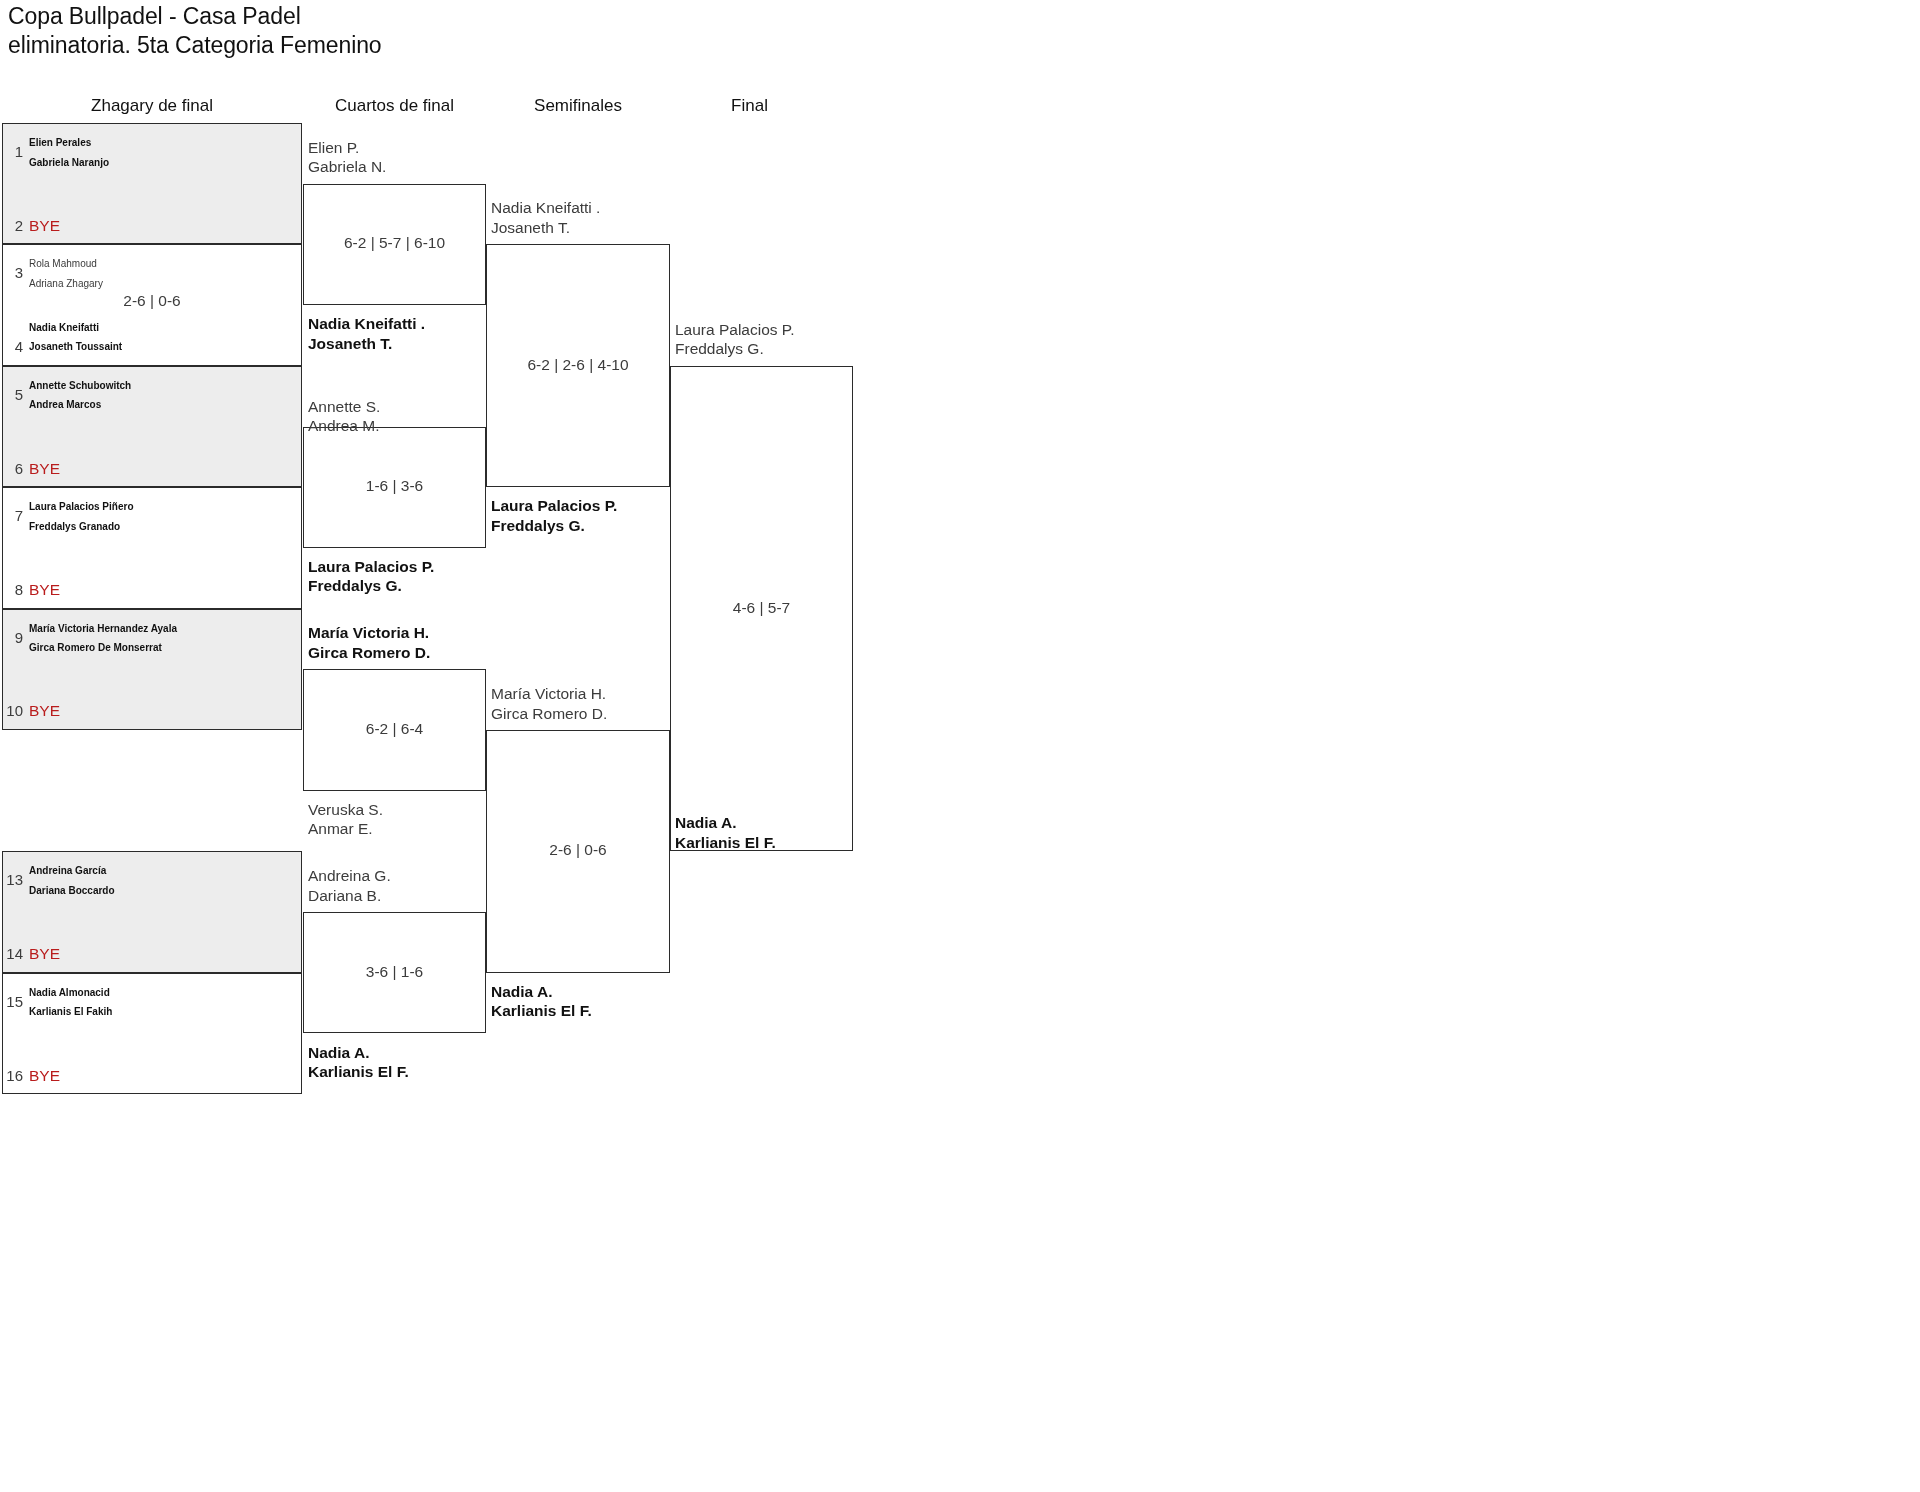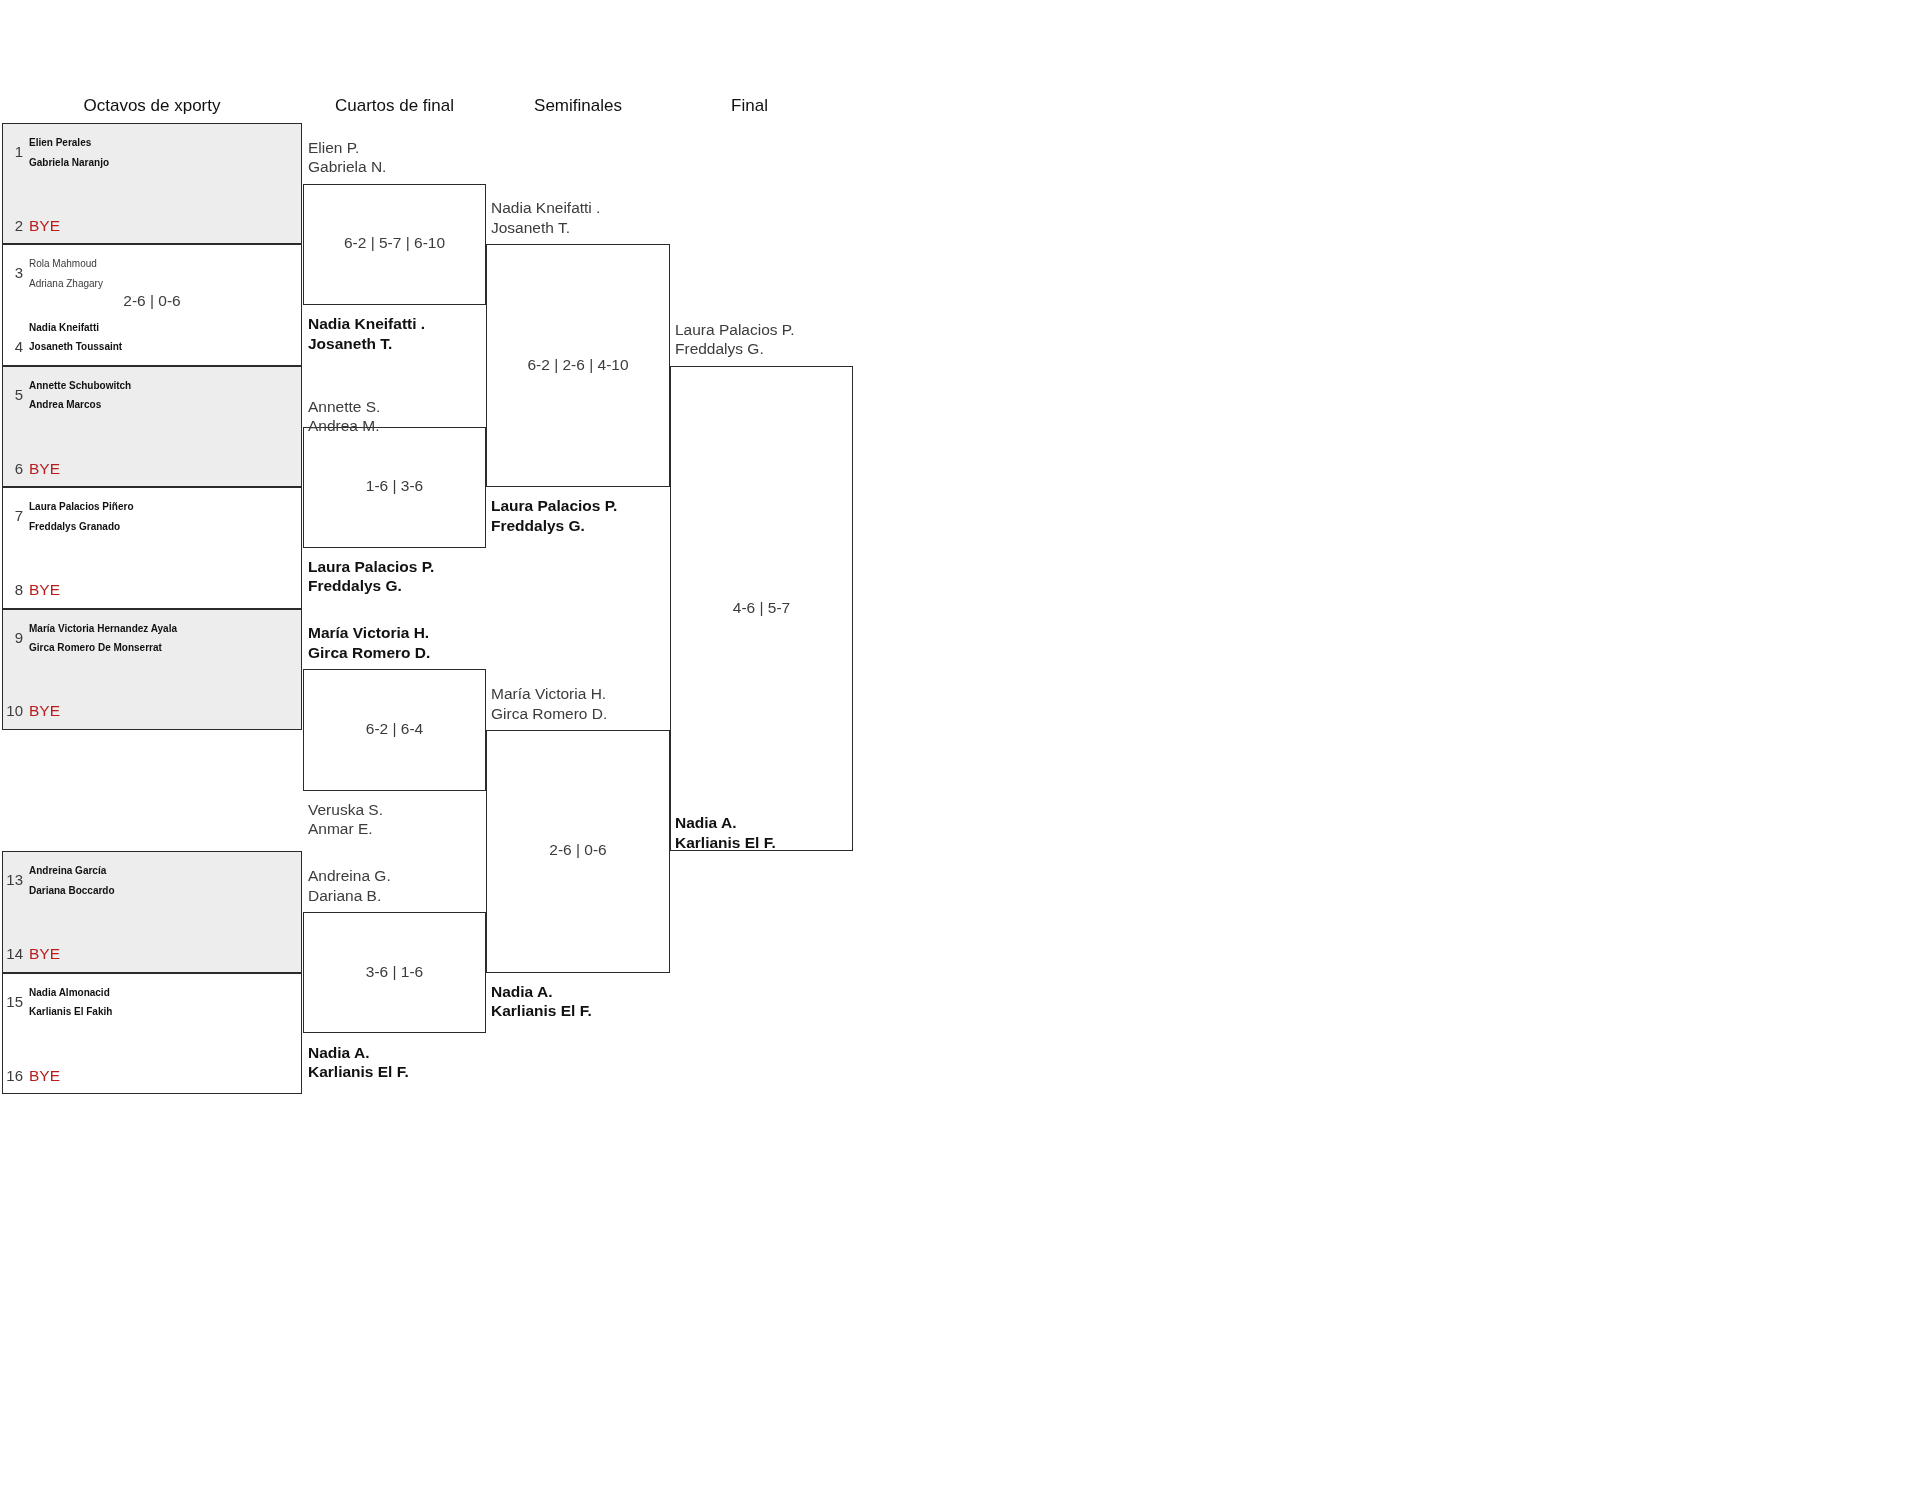--- a/index.html
+++ b/index.html
@@ -85,24 +85,26 @@
   .scorelabel {
     position: absolute;
     font-size: 15.5px; color: #3c3c3c;
     text-align: center;
   }
 </style>
 </head>
 <body>
 
 <div id="header">
+  <div id="title">Copa Bullpadel - Casa Padel
+eliminatoria. 5ta Categoria Femenino</div>
 </div>
 
 <div id="bracket">
-    <div class="round-head" style="left: 2px; width: 300px;">Octavos de xporty</div>
+    <div class="round-head" style="left: 2px; width: 300px;">Zhagary de final</div>
     <div class="round-head" style="left: 303px; width: 183px;">Cuartos de final</div>
     <div class="round-head" style="left: 486px; width: 184px;">Semifinales</div>
     <div class="round-head" style="left: 658px; width: 183px;">Final</div>
     <div class="r1-match shaded" style="left: 2px; top: 123px; width: 300px; height: 121.4px;">
       <div class="seedrow top">
         <span class="seedno">1</span>
         <span class="names win">Elien Perales
 Gabriela Naranjo</span>
       </div>
       <div class="seedrow bot">

